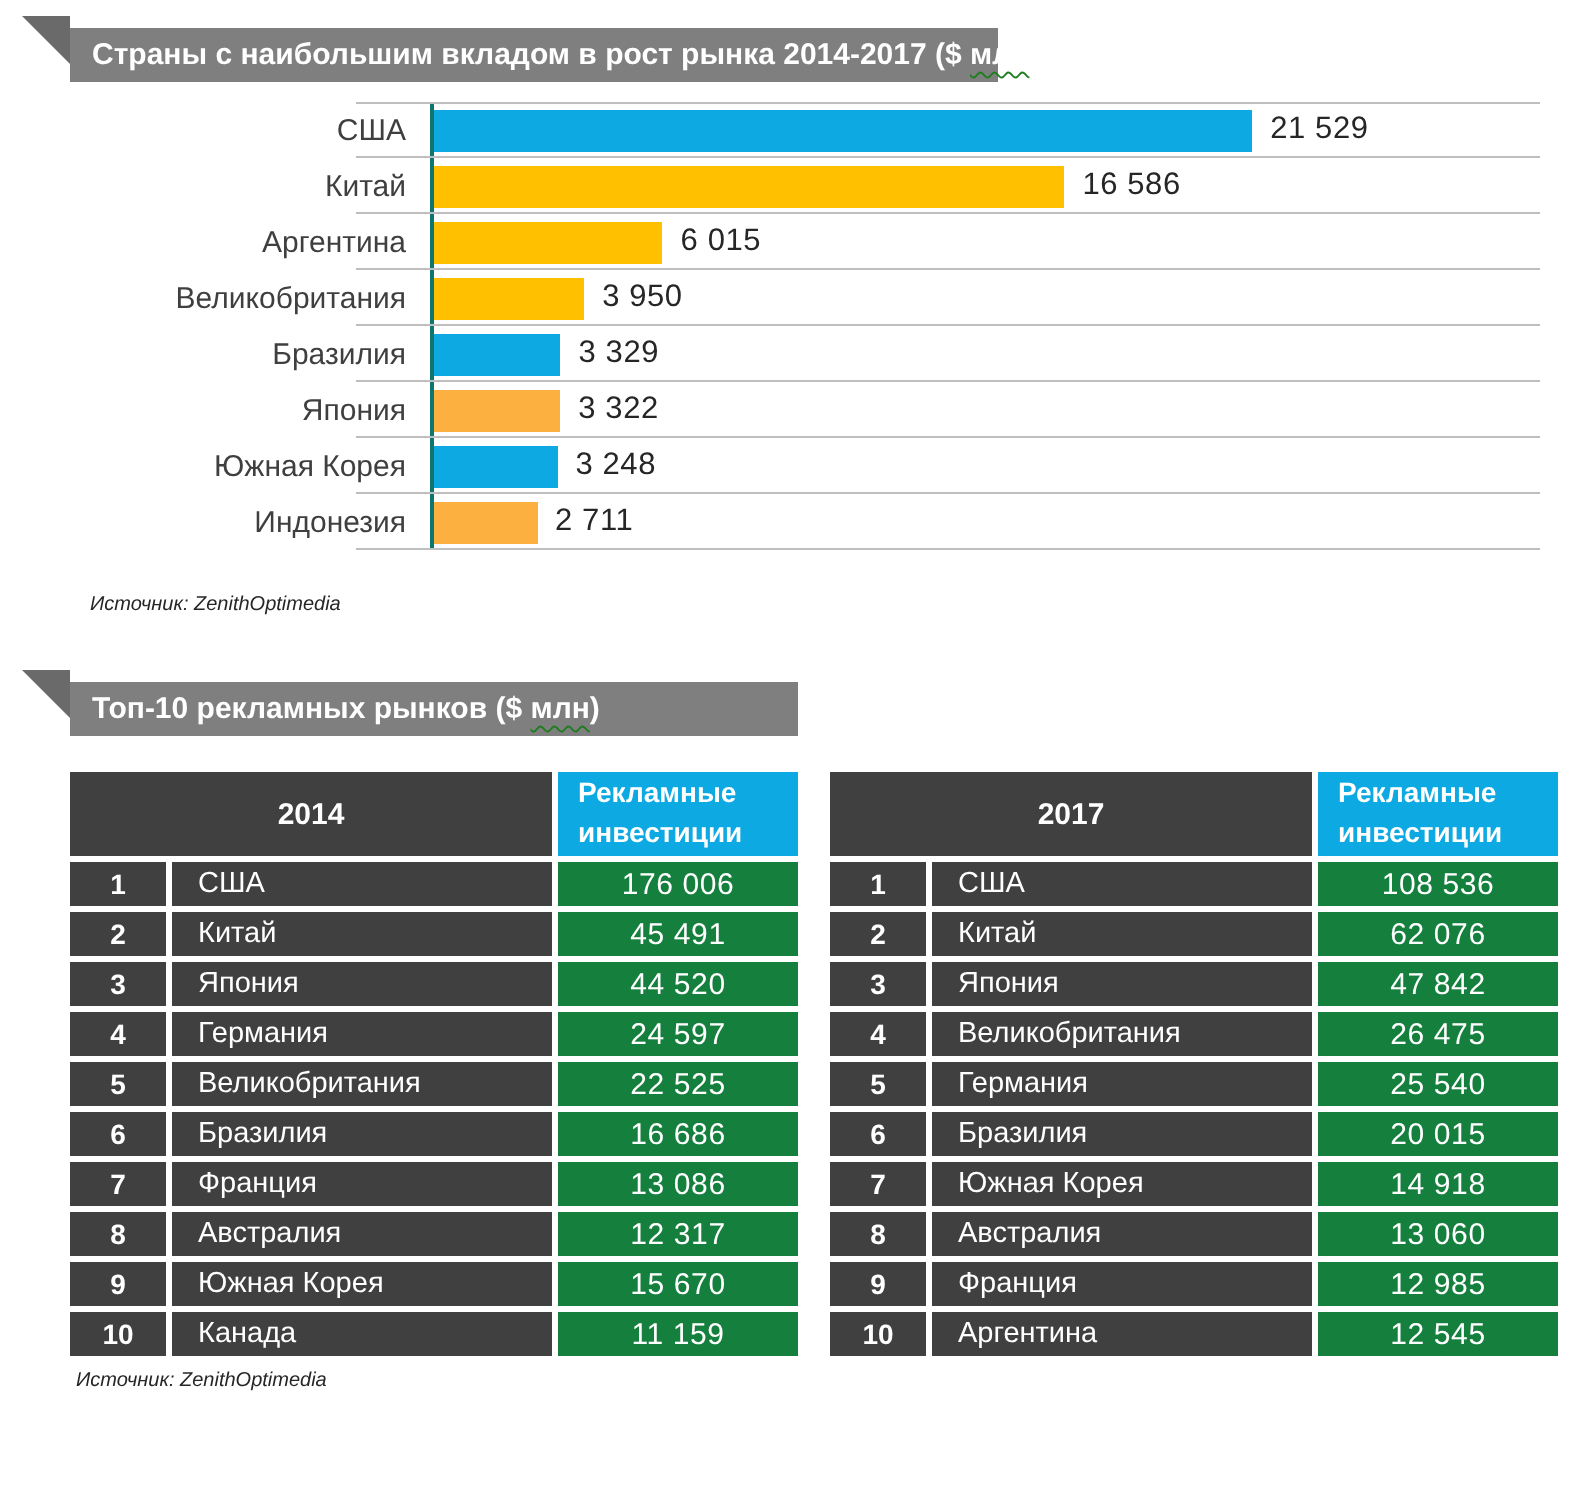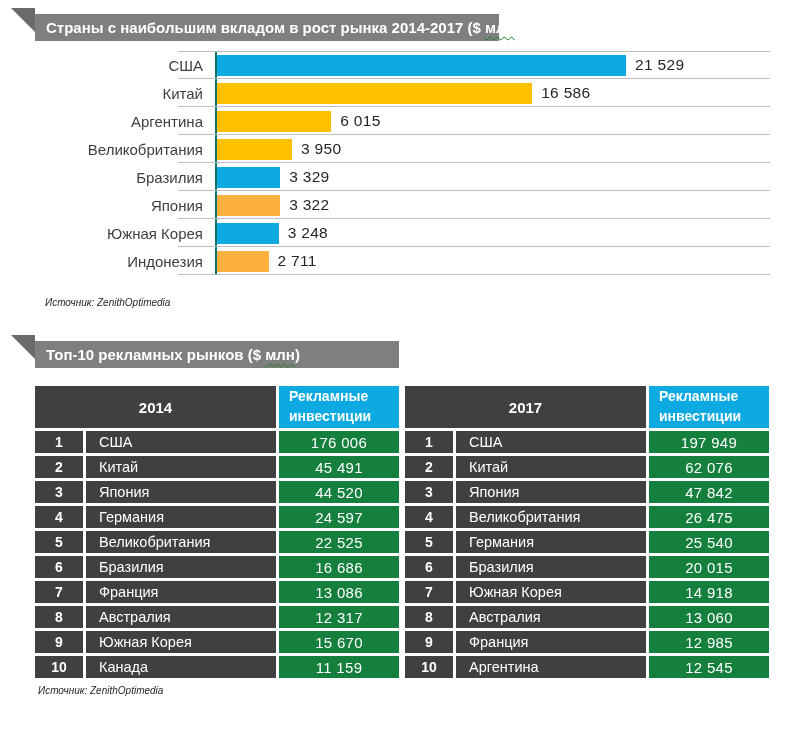--- a/index.html
+++ b/index.html
@@ -37,21 +37,21 @@
     font-size:15px;color:#3f3f3f;flex:none;
   }
   .ctrack{flex:1;height:100%;display:flex;align-items:center;border-left:2px solid #0f766e;}
   .cbar{height:21px;flex:none;}
   .cval{margin-left:9px;font-size:15.5px;color:#262626;letter-spacing:.3px;white-space:nowrap;}
   
   .source{font-style:italic;font-size:10px;color:#262626;}
   .source1{margin:22px 0 0 45px;}
   .source2{margin:7px 0 0 38px;}
   
-  .tables{margin:18px 0 0 35px;display:flex;gap:6px;}
+  .tables{margin:18px 0 0 35px;display:flex;gap:16px;}
   .ttable{
     display:grid;grid-template-columns:48px 190px 120px;
     grid-template-rows:42px;grid-auto-rows:22px;gap:3px;background:#ffffff;
   }
   .cell{display:flex;align-items:center;justify-content:center;box-sizing:border-box;}
   .th{color:#ffffff;font-weight:bold;}
   .th.year{grid-column:1/3;background:#404040;font-size:15px;}
   .th.vh{background:#0ca9e2;font-size:14px;line-height:1.4;padding:0 10px;}
   .rank{background:#404040;color:#ffffff;font-weight:bold;font-size:14px;}
   .country{background:#404040;color:#ffffff;justify-content:flex-start;padding-left:13px;font-size:14.5px;}
@@ -162,21 +162,21 @@
       <div class="cell val">15 670</div>
       <div class="cell rank">10</div>
       <div class="cell country">Канада</div>
       <div class="cell val">11 159</div>
     </div>
   <div class="ttable">
     <div class="cell th year">2017</div>
     <div class="cell th vh">Рекламные инвестиции</div>
   <div class="cell rank">1</div>
       <div class="cell country">США</div>
-      <div class="cell val">197 949</div>
+      <div class="cell val">108 536</div>
       <div class="cell rank">2</div>
       <div class="cell country">Китай</div>
       <div class="cell val">62 076</div>
       <div class="cell rank">3</div>
       <div class="cell country">Япония</div>
       <div class="cell val">47 842</div>
       <div class="cell rank">4</div>
       <div class="cell country">Великобритания</div>
       <div class="cell val">26 475</div>
       <div class="cell rank">5</div>

